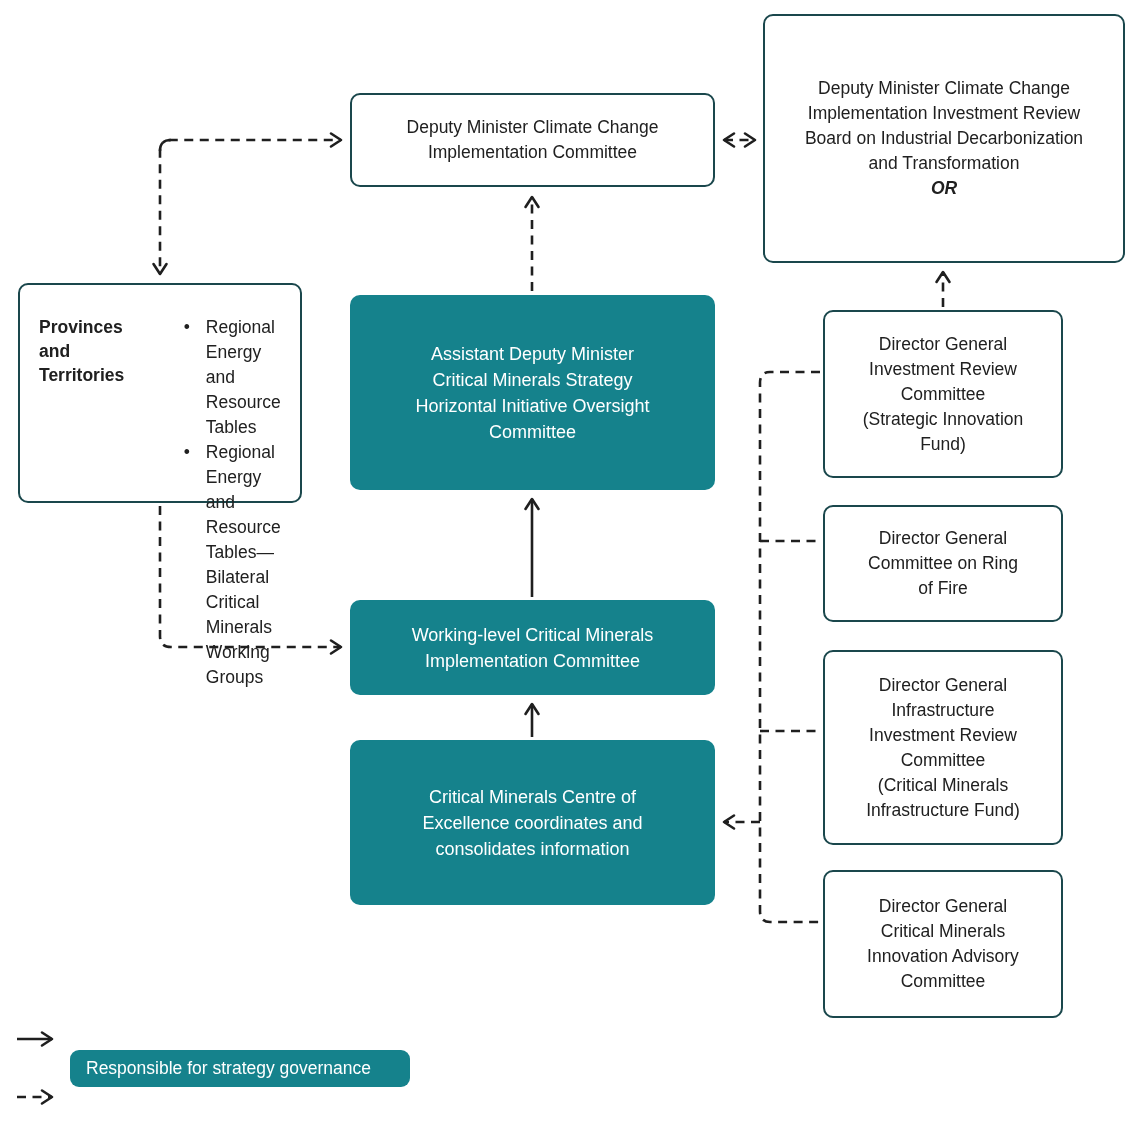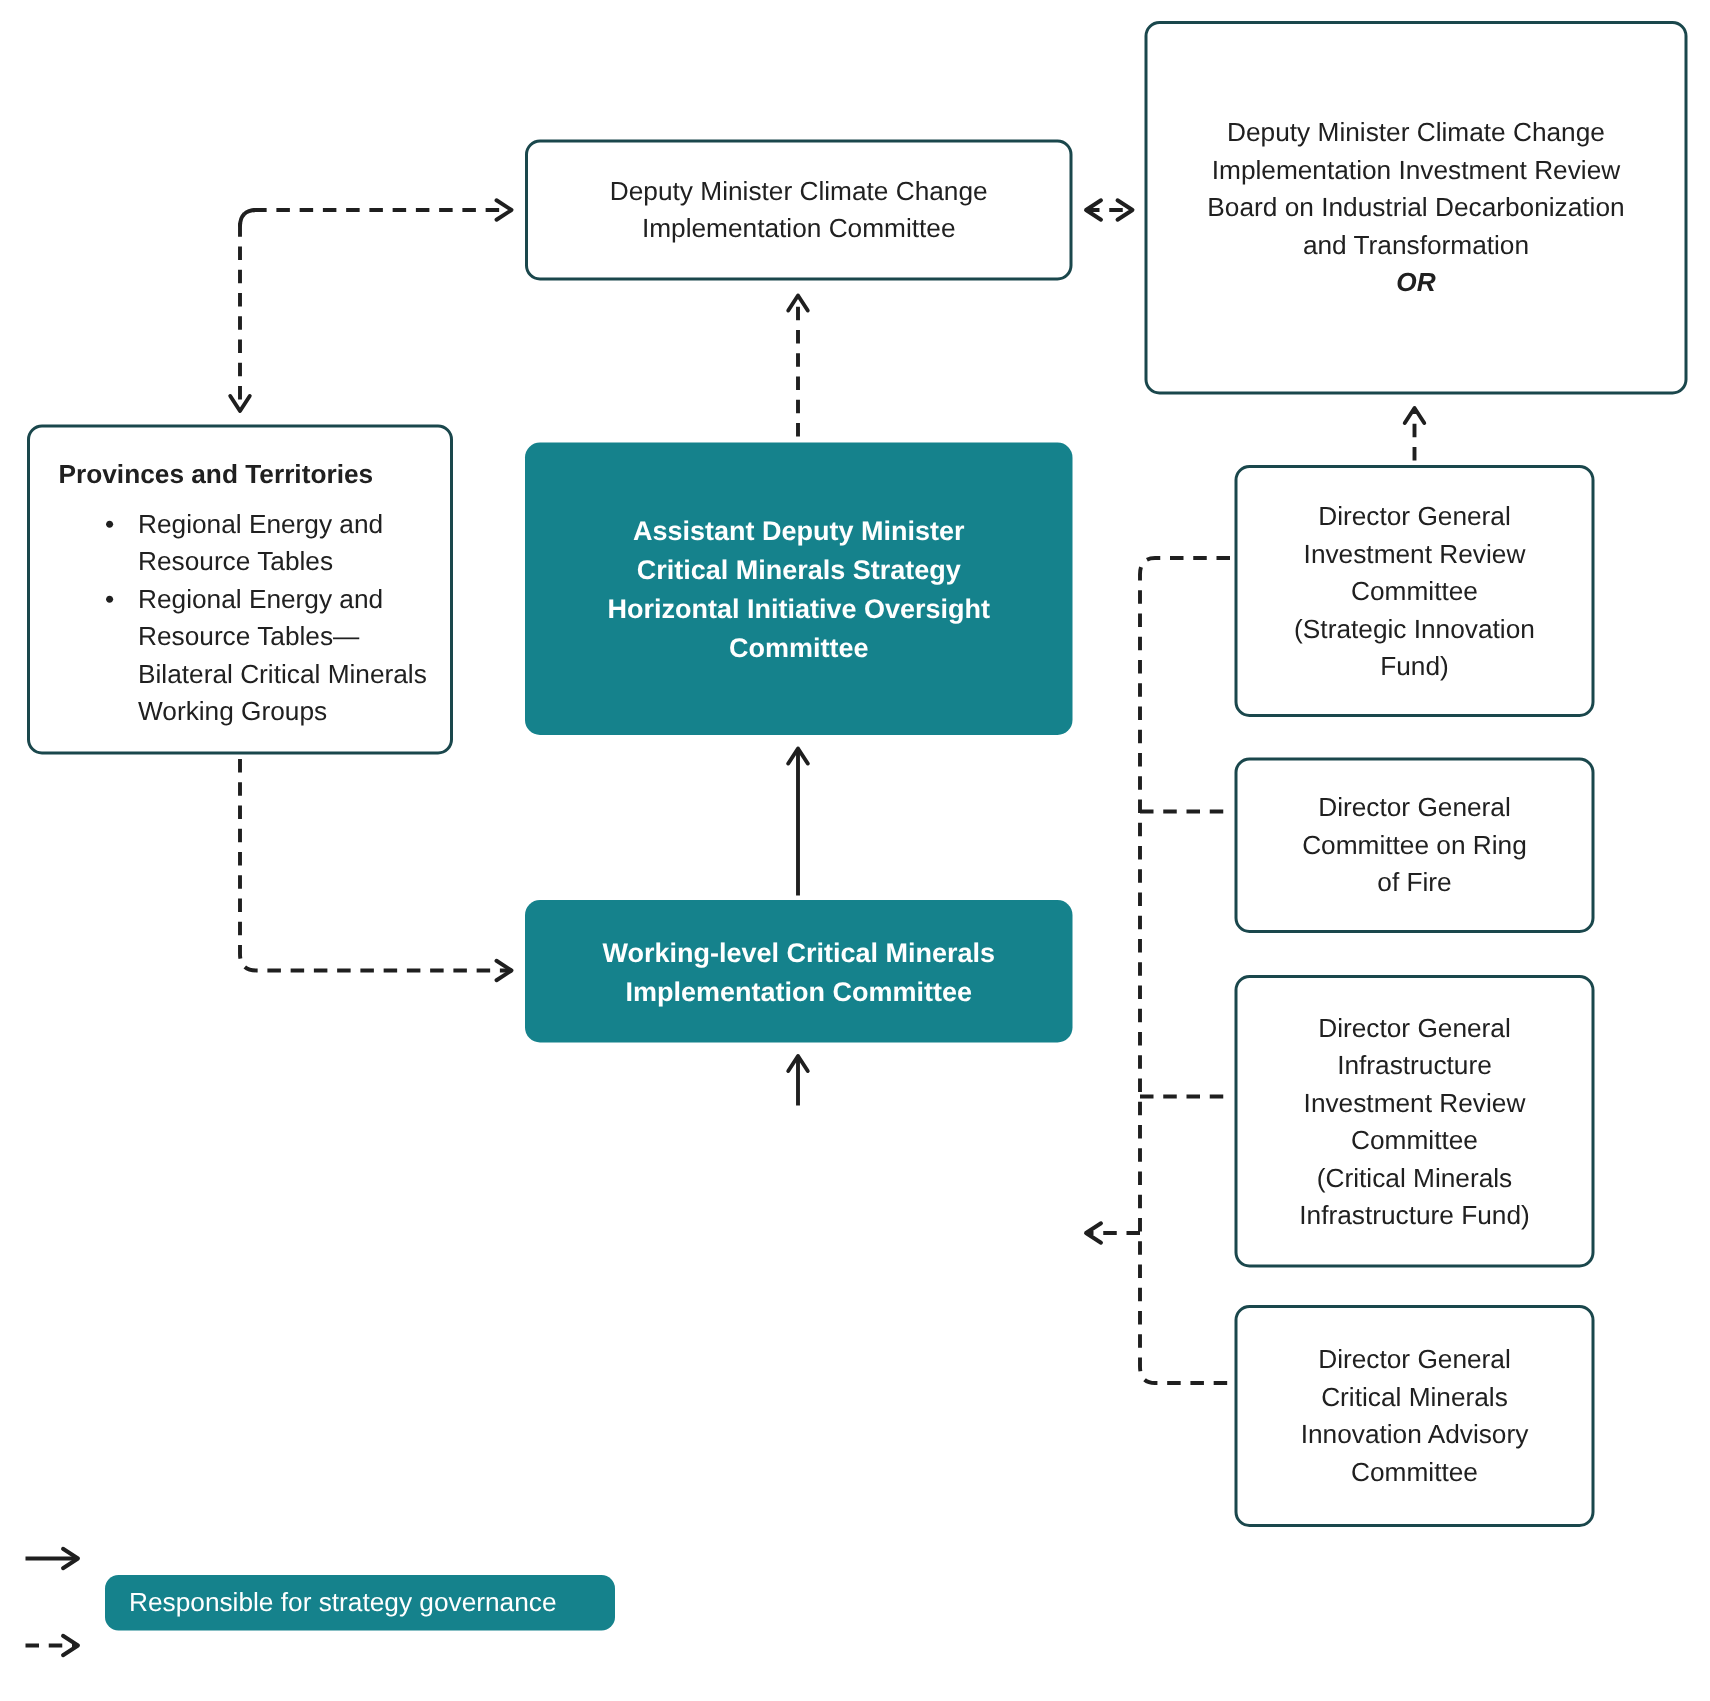--- a/index.html
+++ b/index.html
@@ -11,27 +11,27 @@
   html,body{margin:0;padding:0;background:#fff;}
   body{font-family:"Liberation Sans", sans-serif;color:var(--text);}
   .canvas{position:relative;width:1140px;height:1134px;background:#fff;overflow:hidden;}
   .edges{position:absolute;left:0;top:0;width:1140px;height:1134px;pointer-events:none;}
   .edge{fill:none;stroke:var(--arrow);stroke-width:2.6;}
   .edge.dashed{stroke-dasharray:9 6.5;}
   .node{position:absolute;display:flex;align-items:center;justify-content:center;
         box-sizing:border-box;border-radius:10px;text-align:center;}
   .node.white{background:#fff;border:2.5px solid var(--border-dark);color:var(--text);
         font-size:17.5px;line-height:25px;}
-  .node.teal{background:var(--teal-fill);color:#fff;font-weight:700;
+  .node.teal{background:var(--teal-fill);color:#fff;font-weight:400;
         font-size:18px;line-height:26px;border:none;}
   .pre{white-space:pre-line;}
   .or{font-weight:700;font-style:italic;}
   
   .prov{align-items:flex-start;justify-content:flex-start;text-align:left;
-        padding:19px 14px 0 19px;flex-direction:column;}
+        padding:30px 14px 0 19px;flex-direction:row;}
   .prov .ttl{font-weight:700;font-size:17.5px;line-height:24px;margin-bottom:9px;}
   .prov ul{list-style:none;margin:0;padding:0;font-size:17.5px;line-height:25px;}
   .prov li{position:relative;padding-left:53px;white-space:pre-line;}
   .prov li::before{content:"\2022";position:absolute;left:31px;top:0;}
   
   .lg-box{position:absolute;display:flex;align-items:center;box-sizing:border-box;
         border-radius:9px;padding-left:16px;font-size:17.5px;margin-top:29px;}
   .lg-box.teal{background:var(--teal-fill);color:#fff;}
   .lg-box.white{background:#fff;border:2.5px solid var(--border-dark);color:var(--text);}
 </style>
@@ -96,20 +96,23 @@
   </div>
 
   <div class="node teal pre" style="left:350px;top:295px;width:365px;height:195px;">Assistant Deputy Minister
 Critical Minerals Strategy
 Horizontal Initiative Oversight
 Committee</div>
 
   <div class="node teal pre" style="left:350px;top:600px;width:365px;height:95px;">Working-level Critical Minerals
 Implementation Committee</div>
 
+  <div class="node teal pre" style="left:350px;top:740px;width:365px;height:165px;">Critical Minerals Centre of
+Excellence coordinates and
+consolidates information</div>
 
   <div class="node white pre" style="left:823px;top:310px;width:240px;height:168px;">Director General
 Investment Review
 Committee
 (Strategic Innovation
 Fund)</div>
 
   <div class="node white pre" style="left:823px;top:505px;width:240px;height:117px;">Director General
 Committee on Ring
 of Fire</div>

